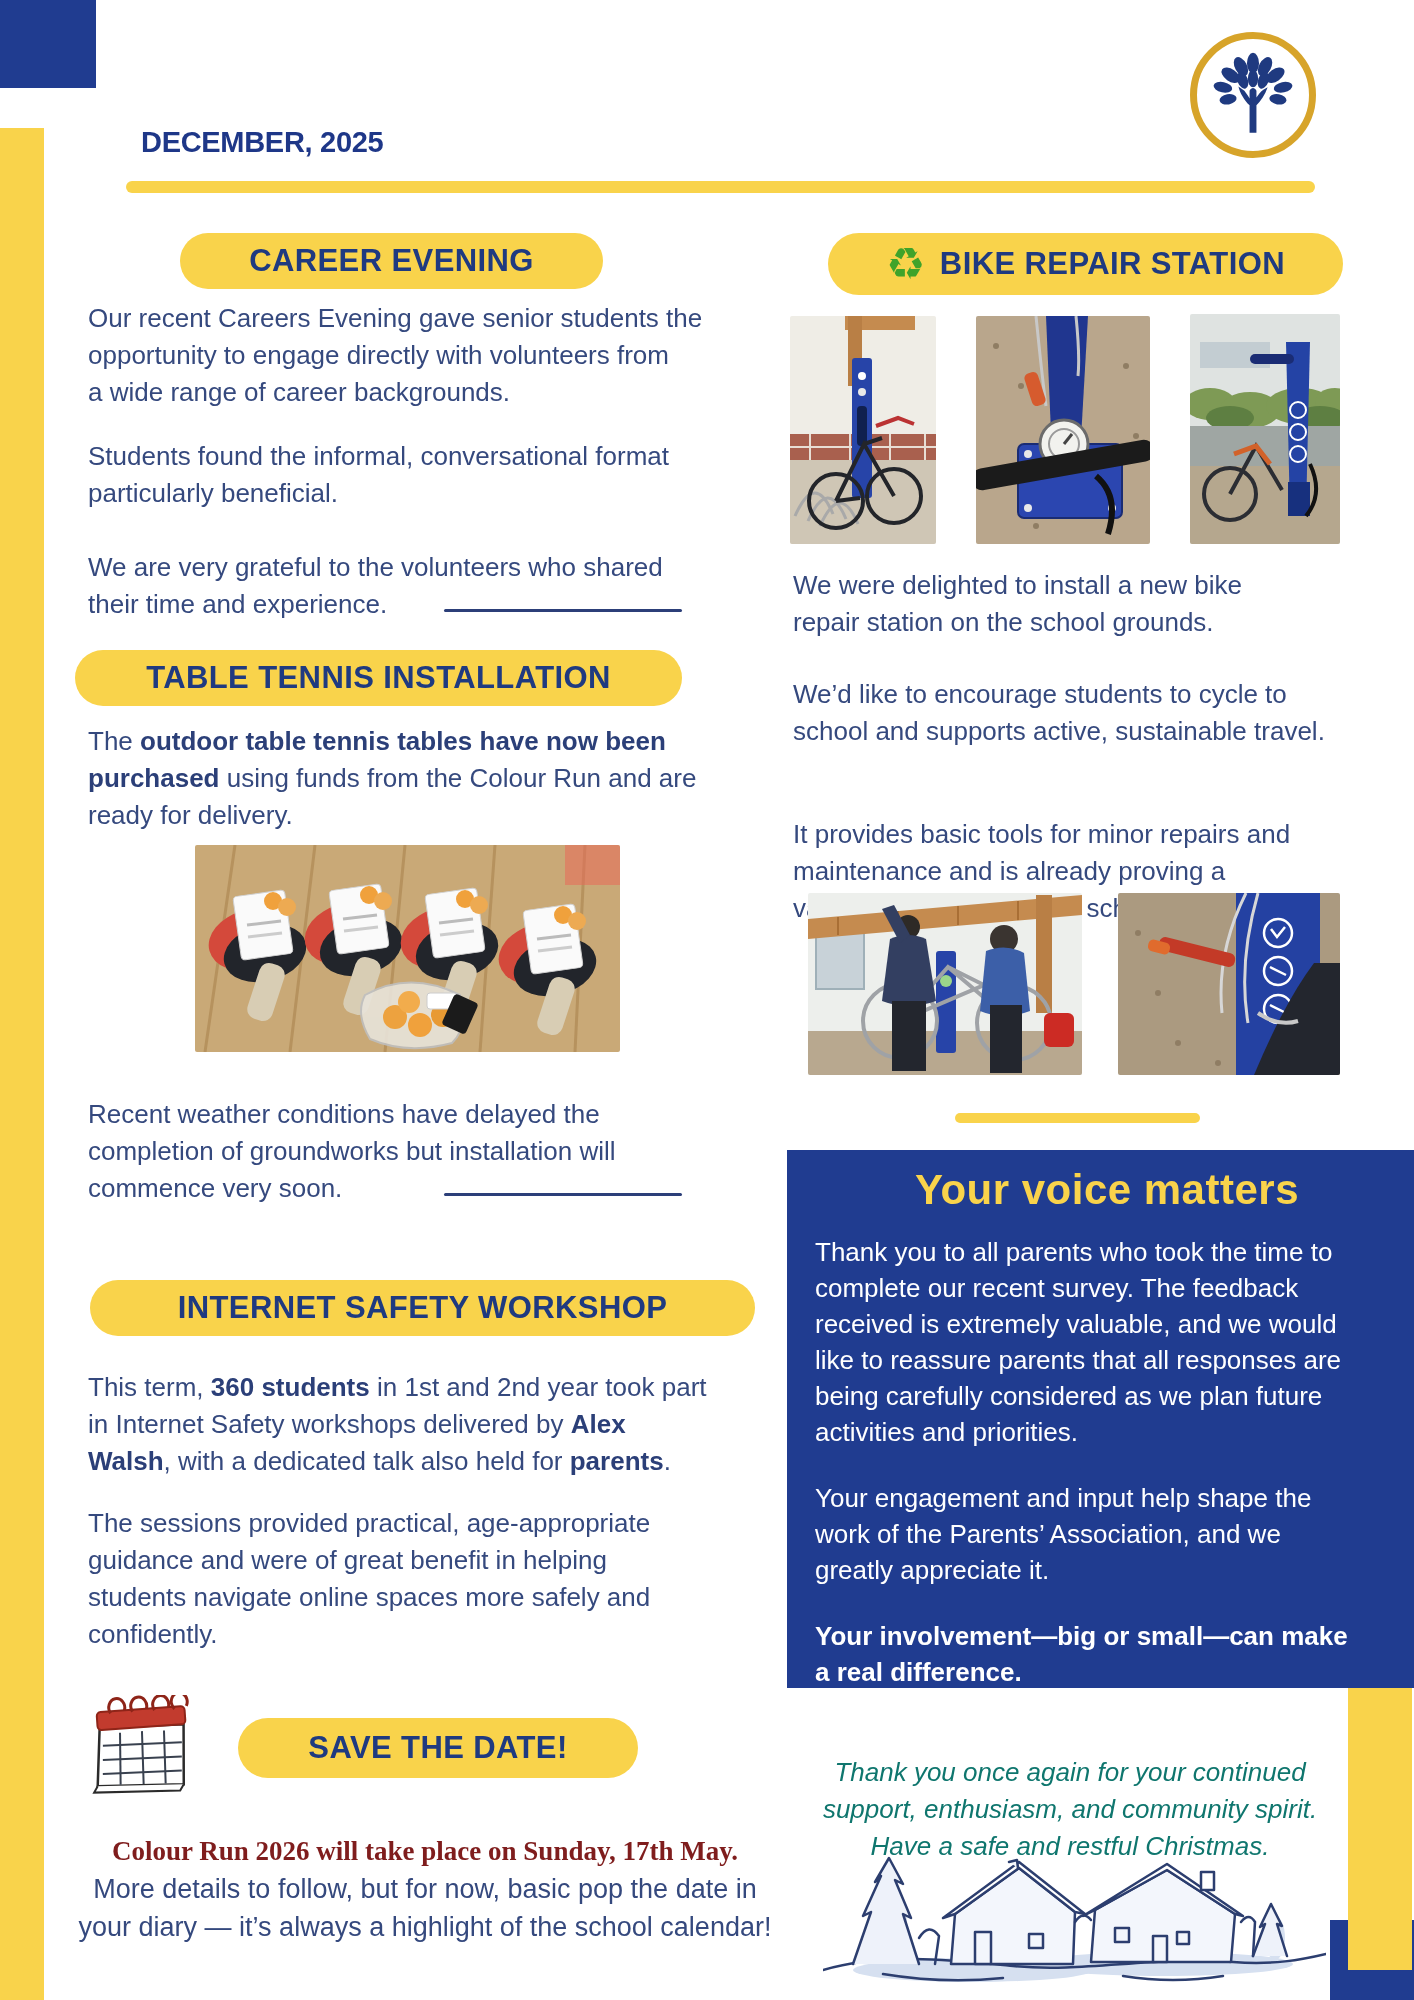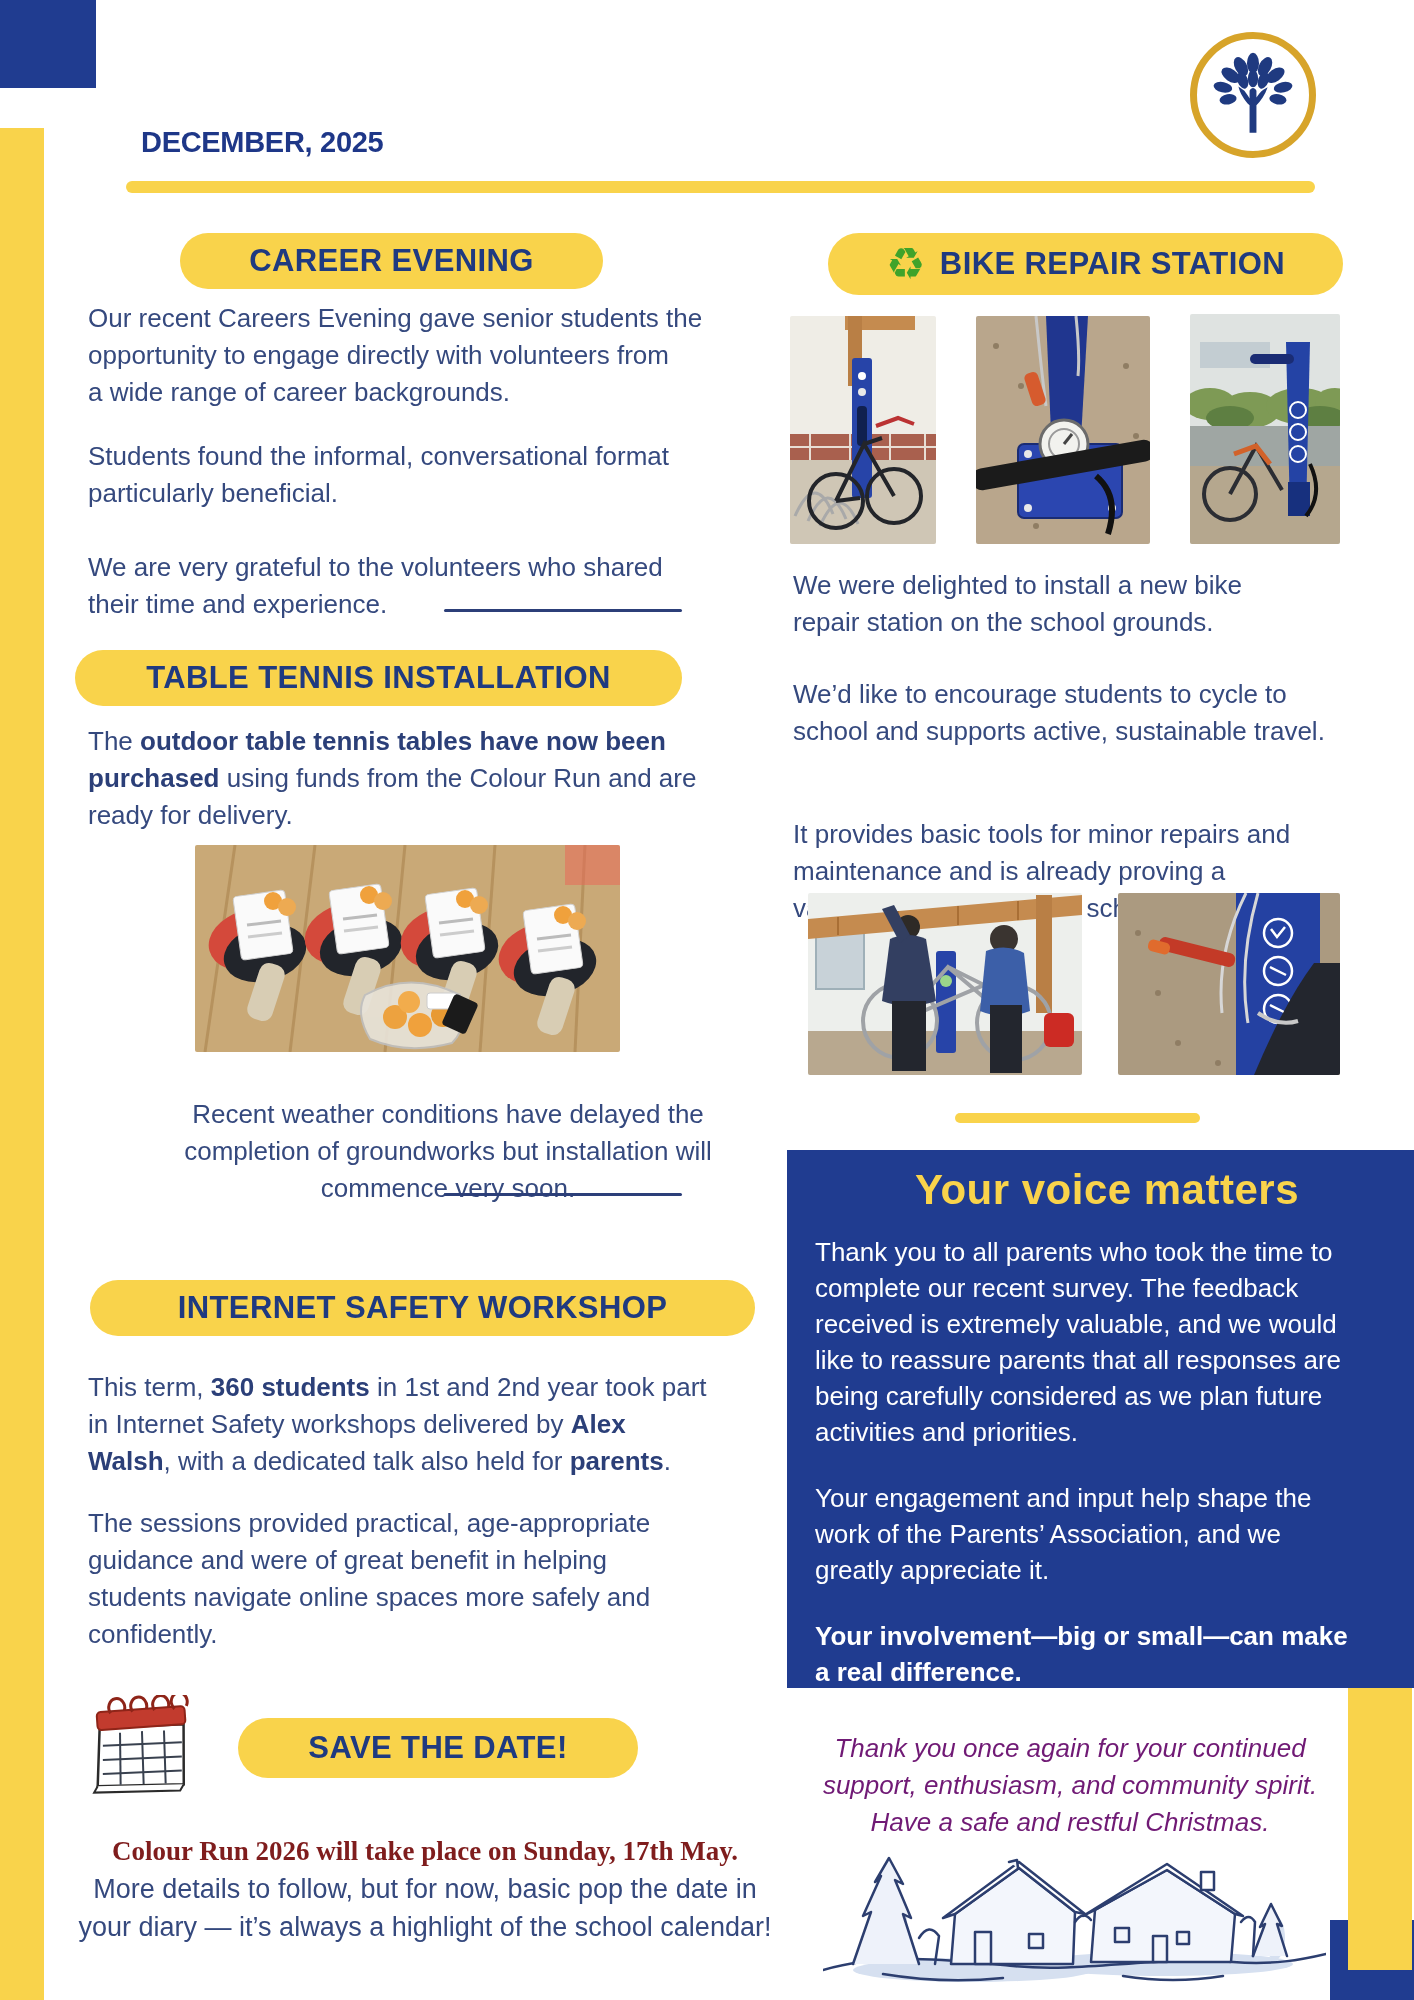--- a/index.html
+++ b/index.html
@@ -30,22 +30,22 @@
     background:var(--boxblue);color:#fff;
     padding:16px 30px 0 28px;
   }
   .box-title{
     color:var(--yellow);font-size:42px;font-weight:800;text-align:center;
     letter-spacing:.5px;margin-bottom:20px;
   }
   .box p{font-size:26px;line-height:36px;white-space:pre-line;margin-bottom:30px;}
   .box p.bold{font-weight:700;}
   .italic-close{
-    font-style:italic;color:#701a75;font-size:26px;line-height:37px;
-    text-align:center;white-space:pre-line;
+    font-style:italic;color:#0f766e;font-size:26px;line-height:37px;
+    text-align:center;white-space:pre-line;margin-top:24px;
   }
   .save-text{
     color:var(--body);font-size:27px;line-height:38px;text-align:center;
   }
   .save-text b{color:#7f1d1d;font-family:Liberation Serif, serif;}
   .date-label{color:#1E3788;font-weight:800;font-size:29px;letter-spacing:-.3px;}
   .photo{border-radius:2px;}
 </style>
 </head>
 <body>
@@ -127,21 +127,21 @@
       <path d="M170,150 q45,-25 95,0 q10,30 -8,48 q-45,12 -82,-4 q-15,-25 -5,-44Z" fill="#E8E4DA" stroke="#BFBFBF" stroke-width="2" opacity=".9"></path>
       <circle cx="200" cy="172" r="12" fill="#EDA23F"></circle>
         <circle cx="225" cy="180" r="12" fill="#F0A13C"></circle>
       <circle cx="248" cy="170" r="12" fill="#E89A33"></circle>
         <circle cx="214" cy="157" r="11" fill="#F2AC4C"></circle>
       <rect x="232" y="148" width="30" height="16" rx="3" fill="#FFF" stroke="#CCC"></rect>
       <rect x="252" y="152" width="26" height="34" rx="4" fill="#1B1B1B" transform="rotate(24 265 169)"></rect>
     </g>
   </svg>
 
-  <div class="abs body-text" style="left:88px;top:1096px;width:720px;text-align:center;">Recent weather conditions have delayed the
+  <div class="abs body-text" style="left:88px;top:1096px;width:720px;">Recent weather conditions have delayed the
 completion of groundworks but installation will
 commence very soon.</div>
   <div class="uline" style="left:444px;top:1193px;width:238px;"></div>
 
   <div class="abs pill" style="left:90px;top:1280px;width:665px;height:56px;font-size:31px;">
     <span>INTERNET SAFETY WORKSHOP</span>
   </div>
 
   <div class="abs body-text" style="left:88px;top:1369px;width:720px;"><span>This term, </span><b>360 students</b><span> in 1st and 2nd year took part</span><br><span>in Internet Safety workshops delivered by </span><b>Alex</b><br><b>Walsh</b><span>, with a dedicated talk also held for </span><b>parents</b><span>.</span></div>
   <div class="abs body-text" style="left:88px;top:1505px;width:720px;">The sessions provided practical, age-appropriate

